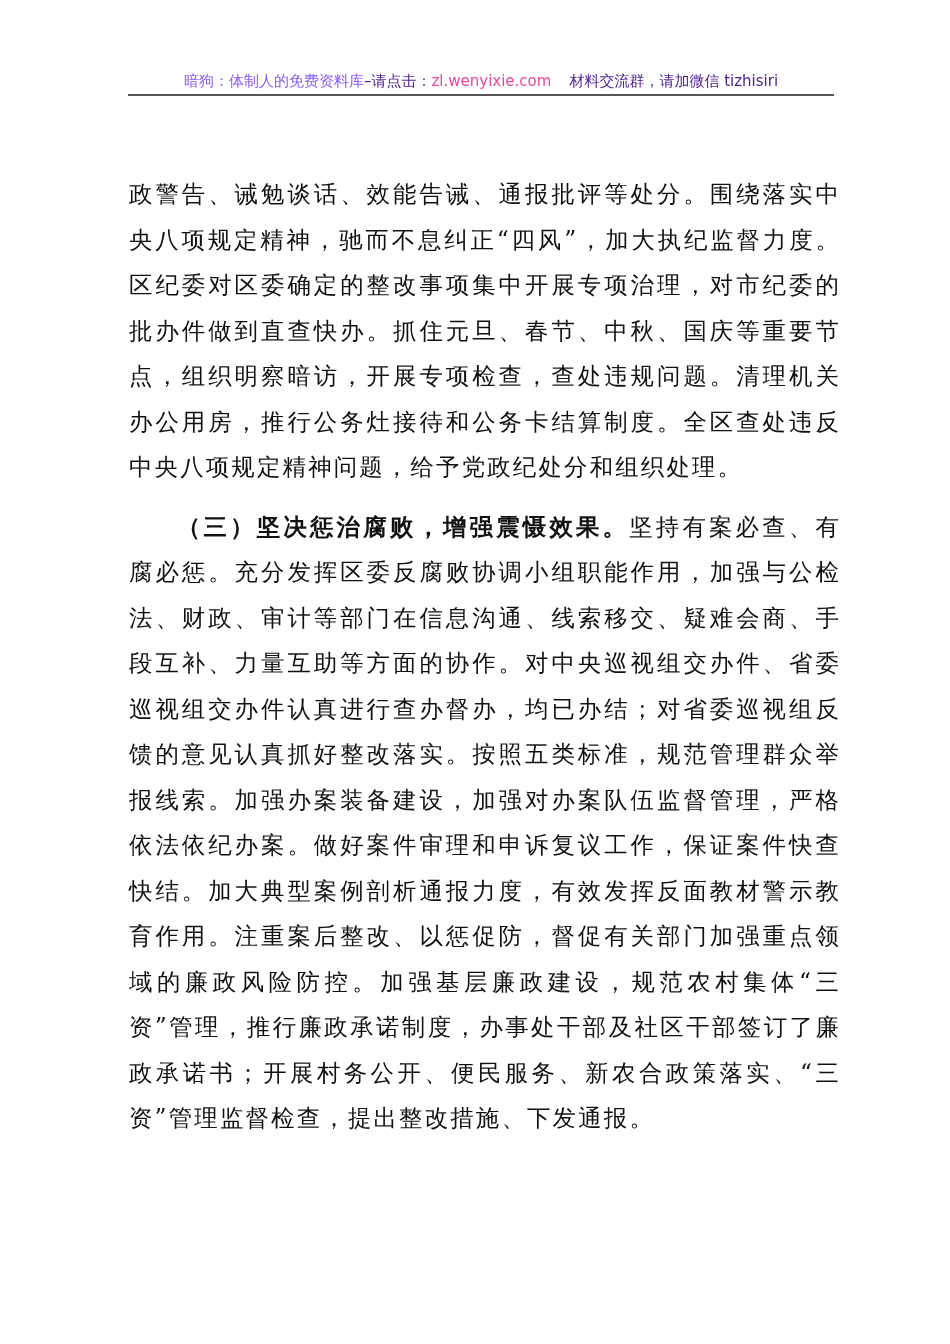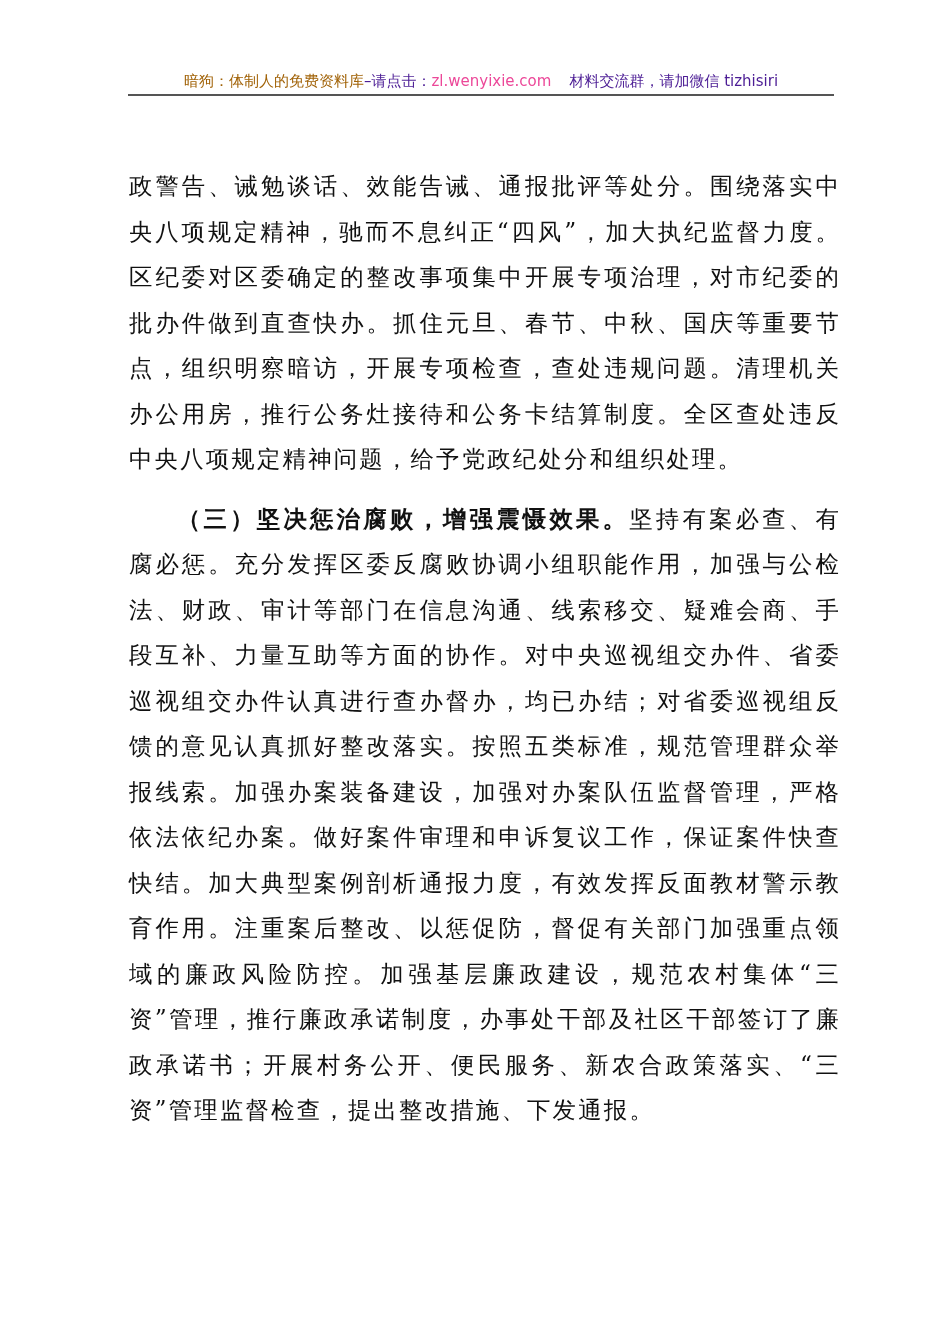--- a/index.html
+++ b/index.html
@@ -20,36 +20,36 @@
       left: 128px;
       top: 70px;
       width: 706px;
       height: 26px;
       font-family: "DejaVu Sans", "Liberation Sans", sans-serif;
       font-size: 15px;
       line-height: 22px;
       white-space: nowrap;
       text-align: center;
     }
-    .header .red { color: #a16207; }
+    .header .red { color: #8b5cf6; }
     .header .dark { color: #4c1d95; }
     .header .blue { color: #ec4899; }
     .header .gap { display: inline-block; width: 18px; }
     .header-rule {
       position: absolute;
       left: 128px;
       top: 94px;
       width: 706px;
       height: 2px;
       background: #555555;
     }
     .content {
       position: absolute;
       left: 129px;
-      top: 164px;
+      top: 172px;
       width: 712px;
     }
     .para {
       font-size: 23.4px;
       line-height: 45.5px;
       letter-spacing: 2.2px;
       margin: 0;
       text-align: justify;
     }
     .para.indent { text-indent: 48px; }

